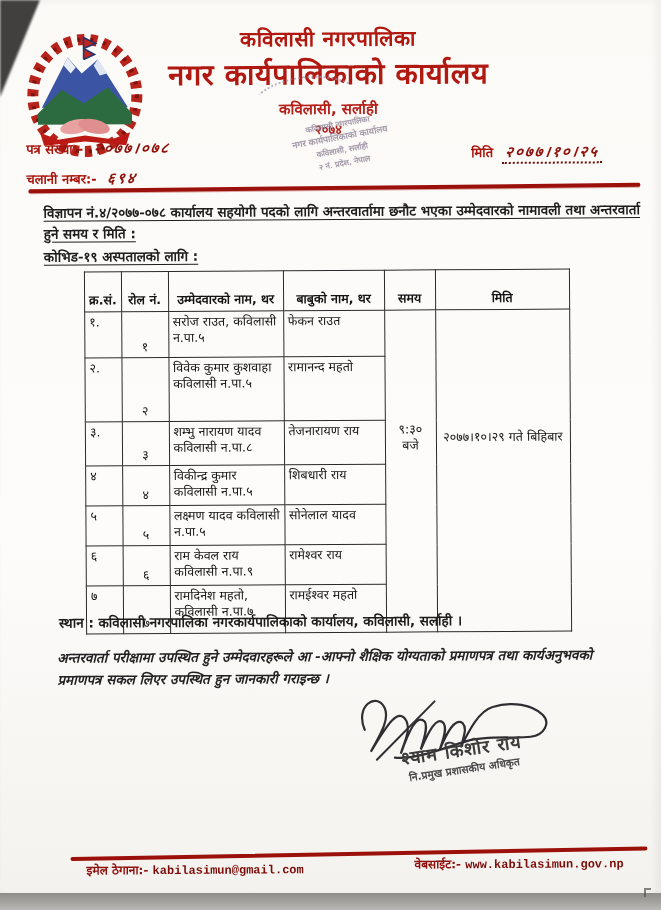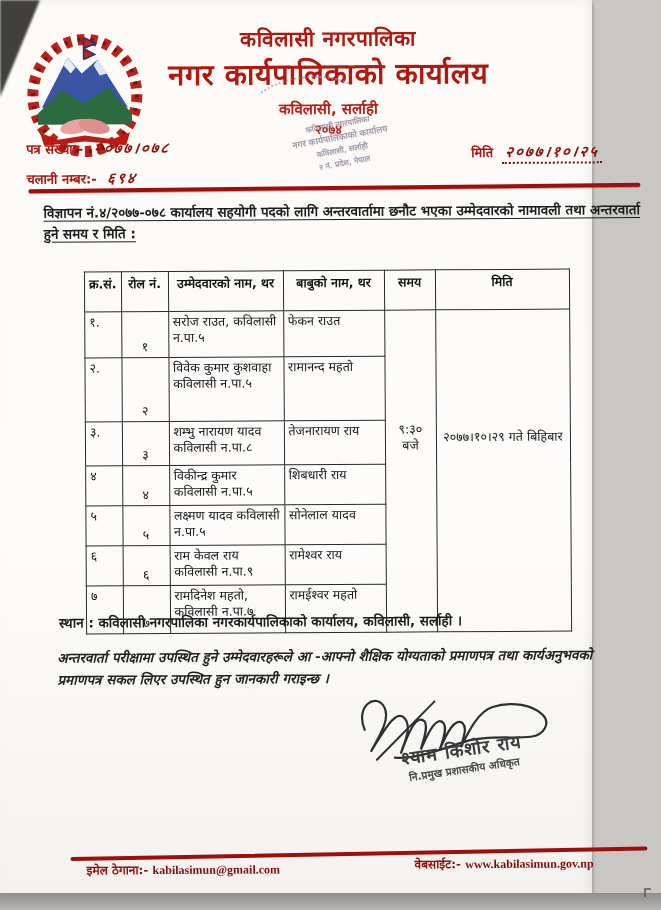--- a/index.html
+++ b/index.html
@@ -3,21 +3,21 @@
 <meta charset="utf-8">
 <style>
   * { margin:0; padding:0; box-sizing:border-box; }
   html,body { width:661px; height:910px; }
   body {
     font-family:"DejaVu Sans", sans-serif;
     background:#c9c7c3;
     position:relative; overflow:hidden;
   }
   .paper {
-    position:absolute; left:0; top:0; width:592px; height:896px;
+    position:absolute; left:0; top:0; width:661px; height:896px;
     background:linear-gradient(180deg,#fbfaf7 0%, #fdfcfa 60%, #f4f2ee 100%);
     box-shadow:inset -4px 0 8px rgba(0,0,0,.06), 0 2px 4px rgba(0,0,0,.35);
   }
   .content { position:absolute; left:0; top:0; width:661px; height:896px; transform:rotate(-0.35deg); }
   .scan-wedge {
     position:absolute; left:0; top:0; width:0; height:0;
     border-top:97px solid #41403e; border-right:40px solid transparent;
     filter:blur(1px);
   }
   .bottom-strip { position:absolute; left:0; top:893px; width:661px; height:17px;
@@ -58,21 +58,21 @@
   
   .notice { position:absolute; left:45px; top:201px; width:606px;
     font-size:13.5px; font-weight:bold; color:#1d1d1d; line-height:21px;
     text-decoration:underline; text-underline-offset:3px; }
   .covid { position:absolute; left:45px; top:246px; font-size:13.5px; font-weight:bold;
     color:#1d1d1d; text-decoration:underline; text-underline-offset:3px; }
 
   table.roster { position:absolute; left:85px; top:270px; border-collapse:collapse;
     font-size:12.5px; color:#141414; table-layout:fixed; }
   .roster th, .roster td { border:1.4px solid #2a2a2a; padding:2px 4px; }
-  .roster th { font-weight:bold; text-align:center; vertical-align:top; line-height:16px; padding-top:4px; }
+  .roster th { font-weight:bold; text-align:center; vertical-align:top; line-height:16px; padding-top:20px; }
   .roster td { vertical-align:top; line-height:16px; }
   .col-sn { width:35px; } .col-roll { width:47px; } .col-cand { width:115px; }
   .col-fat { width:101px; } .col-time { width:51px; } .col-date { width:134px; }
   .cell-roll { vertical-align:bottom !important; text-align:center; padding-bottom:3px; }
   .cell-merged { text-align:center; vertical-align:middle !important; padding-bottom:70px !important; }
   tr.r1 { height:46px; } tr.r2 { height:64px; } tr.r3 { height:44px; }
   tr.r4 { height:40px; } tr.r5 { height:40px; } tr.r6 { height:40px; } tr.r7 { height:48px; }
   tr.hdr { height:40px; }
 
   .location { position:absolute; left:58px; top:612px; font-size:13.5px; font-weight:bold; color:#1c1c1c; }
@@ -82,21 +82,21 @@
   
   .sig-scribble { position:absolute; left:345px; top:688px; width:230px; height:90px; }
   .sig-block { position:absolute; left:400px; top:738px; transform:rotate(-8deg);
     text-align:center; color:#3c3c3c; }
   .sig-name { font-size:18px; font-weight:bold; letter-spacing:1px; }
   .sig-desig { font-size:10.5px; font-weight:bold; margin-top:1px; color:#4a4a4a; }
 
   
   .footer-email { position:absolute; left:84px; top:860px; font-size:12px; font-weight:bold; color:#8e0f0b; }
   .footer-web  { position:absolute; left:412px; top:856px; font-size:12px; font-weight:bold; color:#8e0f0b; }
-  .latin { font-family:Liberation Serif, serif; color:#7c0d0a; }
+  .latin { font-family:Liberation Mono, monospace; color:#7c0d0a; }
 </style>
 </head>
 <body>
 
 <div class="paper">
   <div class="content">
 
     <svg class="emblem" viewBox="0 0 122 134">
 
       <ellipse cx="61" cy="66" rx="52" ry="56" fill="none" stroke="#b8231c" stroke-width="11" stroke-dasharray="7 6"></ellipse>
@@ -145,20 +145,21 @@
     <div class="right-block">
       <div class="date-row">
         <span>मिति</span>
         <span class="handwrite date-hw">२०७७।१०।२५</span>
       </div>
     </div>
 
     <div class="rule rule-top"></div>
 
     <div class="notice">विज्ञापन नं.४/२०७७-०७८ कार्यालय सहयोगी पदको लागि अन्तरवार्तामा छनौट भएका उम्मेदवारको नामावली तथा अन्तरवार्ता हुने समय र मिति :</div>
+    <div class="covid">कोभिड-१९ अस्पतालको लागि :</div>
 
     <table class="roster">
       <colgroup>
         <col class="col-sn">
           <col class="col-roll">
           <col class="col-cand">
         <col class="col-fat">
           <col class="col-time">
           <col class="col-date">
       </colgroup>

